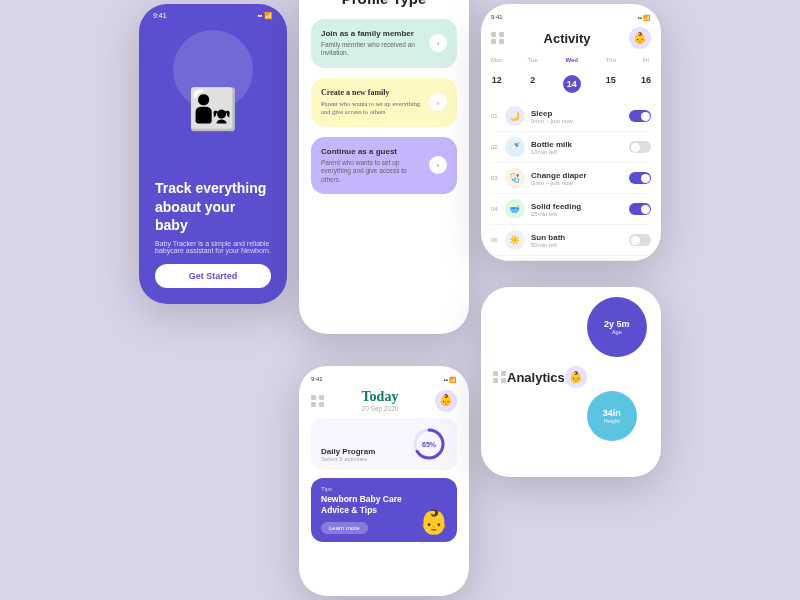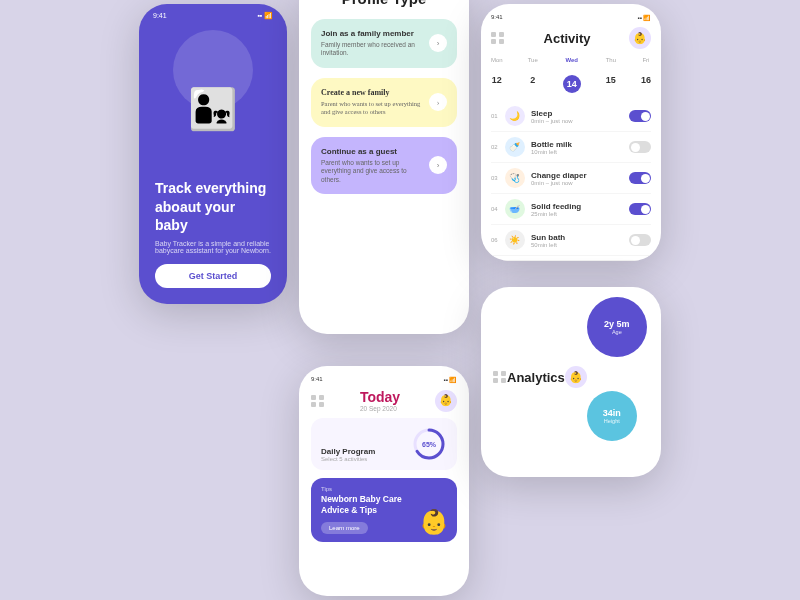--- a/index.html
+++ b/index.html
@@ -347,21 +347,22 @@
     .phone4-header {
       display: flex;
       justify-content: space-between;
       align-items: center;
       margin-bottom: 6px;
     }
 
     .today-title {
       font-size: 14px;
       font-weight: 700;
-      color: #be185d;
+      color: #0f766e;
+      font-family: Liberation Serif, serif;
     }
 
     .today-date {
       font-size: 6.5px;
       color: #aaa;
     }
 
     .daily-program-card {
       background: #f8f5ff;
       border-radius: 12px;

